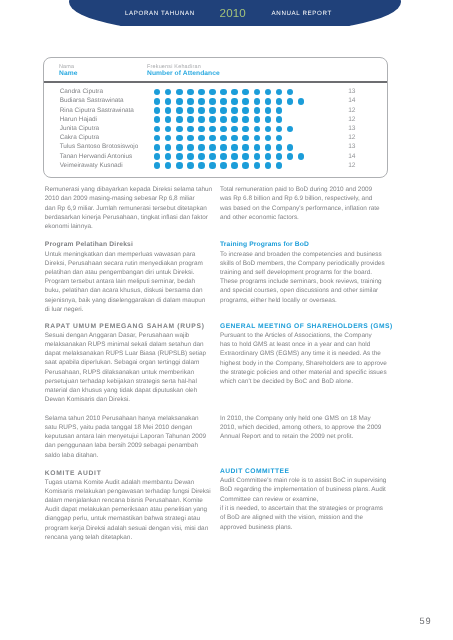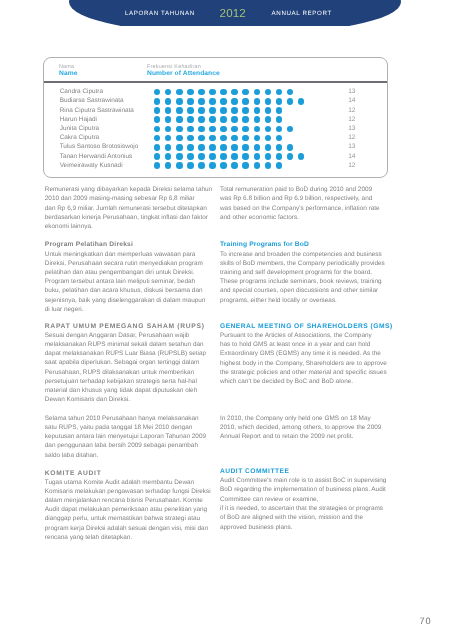--- a/index.html
+++ b/index.html
@@ -44,21 +44,21 @@
 
   #page-number{position:absolute;left:419.4px;top:617.1px;font-size:9.2px;letter-spacing:1.1px;color:#6d6e71;line-height:9px;}
 </style>
 </head>
 <body>
 
 <div id="header-banner">
   <div id="header-ellipse"></div>
   <div id="header-text">
     <span id="hdr-id">LAPORAN TAHUNAN</span>
-    <span id="header-year">2012</span>
+    <span id="header-year">2010</span>
     <span id="hdr-en">ANNUAL REPORT</span>
   </div>
 </div>
 
 <div id="attendance-card">
   <div class="th-wrap" id="th-name">
     <span class="th-id">Nama</span>
     <span class="th-en">Name</span>
   </div>
   <div class="th-wrap" id="th-attend">
@@ -302,13 +302,13 @@
       <div class="h-en caps" style="margin-bottom: 0px;">AUDIT COMMITTEE</div>
       <div class="para" style="margin-bottom: 0px; line-height: 9.35px;">Audit Committee's main role is to assist BoC in supervising
 BoD regarding the implementation of business plans. Audit
 Committee can review or examine,
 if it is needed, to ascertain that the strategies or programs
 of BoD are aligned with the vision, mission and the
 approved business plans.</div>
     </div>
 </div>
 
-<div id="page-number">70</div>
+<div id="page-number">59</div>
 
 </body></html>

